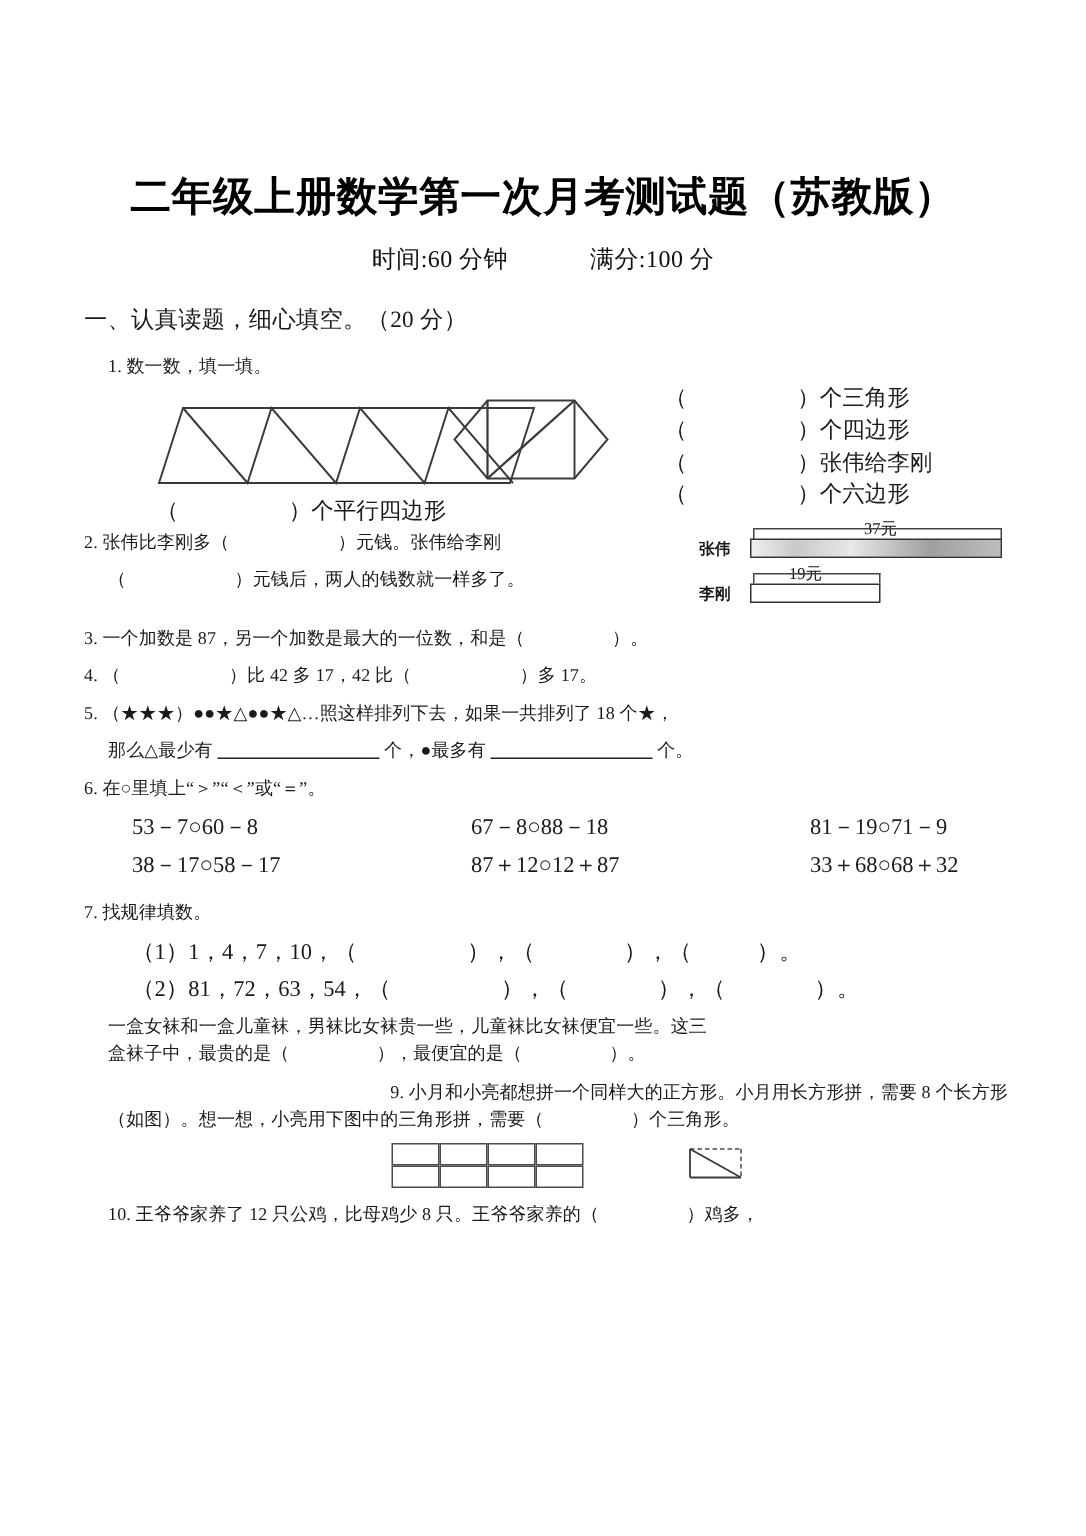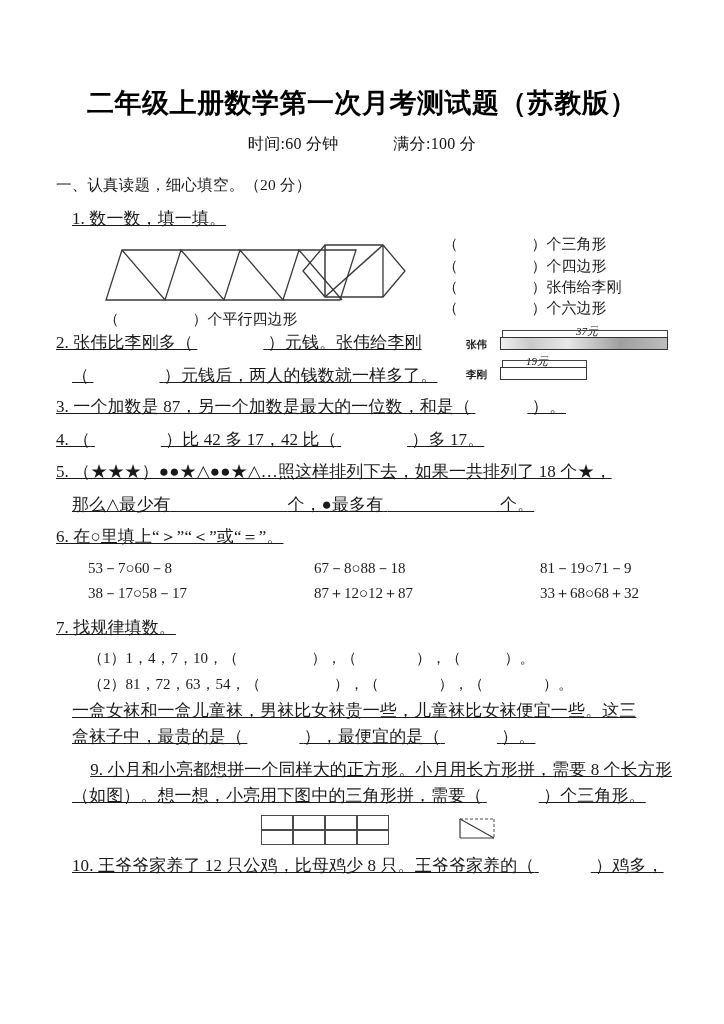--- a/index.html
+++ b/index.html
@@ -24,21 +24,21 @@
   }
 
   
   .title {
     text-align: center;
     font-family: "DejaVu Sans", "Liberation Sans", sans-serif;
     font-weight: bold;
     font-size: 27px;
     letter-spacing: 0.5px;
     margin: 0;
-    padding-top: 88px;
+    padding-top: 117px;
     line-height: 1.1;
     color: #000;
   }
   .subtitle {
     text-align: center;
     font-size: 16px;
     margin-top: 16px;
     color: #111;
     letter-spacing: 0.3px;
   }
@@ -52,23 +52,22 @@
     line-height: 1.5;
   }
   .section-head {
     font-size: 15.5px;
     margin: 0 0 10px 0;
     letter-spacing: 0.2px;
   }
   .q {
     margin: 0 0 7px 0;
     position: relative;
-    font-size: 17px;
+    font-size: 12px;
     letter-spacing: 0.1px;
-    text-decoration: underline;
   }
   .q-indent { padding-left: 16px; }
   .q-hang { padding-left: 16px; text-indent: -16px; }
   .q-hang2 { padding-left: 32px; text-indent: -16px; }
   .sub { padding-left: 32px; margin: 3px 0; gap: 30px; }
   .sp-s { display: inline-block; width: 36px; }
   .sp-m { display: inline-block; width: 52px; }
   .sp-l { display: inline-block; width: 66px; }
   .uline {
     display: inline-block;
@@ -132,21 +131,20 @@
     font-weight: bold;
     font-family: "DejaVu Sans", "Liberation Sans", sans-serif;
     color: #1a1a1a;
   }
   .amount {
     position: absolute;
     top: -3px;
     font-size: 11px;
     color: #111;
     font-family: "Liberation Serif", serif;
-    font-style: italic;
   }
   .bar-outer {
     position: absolute;
     top: 11px;
     height: 13px;
     border: 1px solid #333;
     box-sizing: border-box;
   }
   .bar-zw {
     left: 34px;

